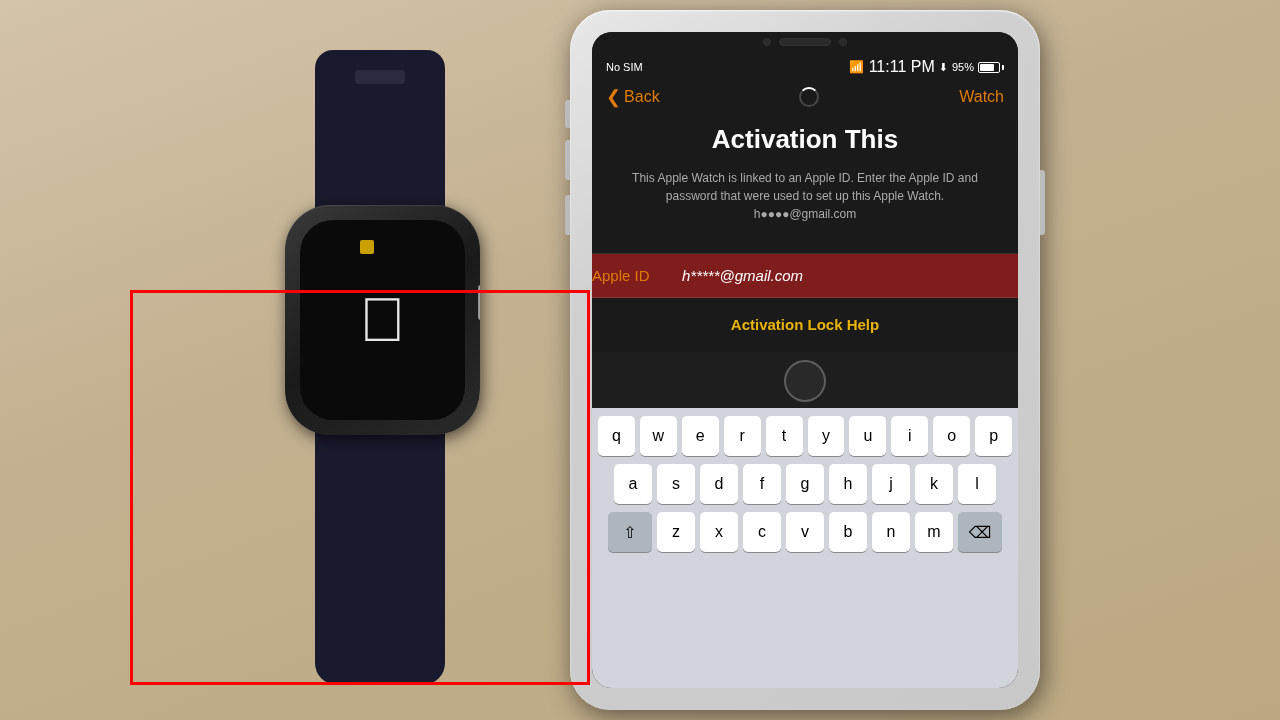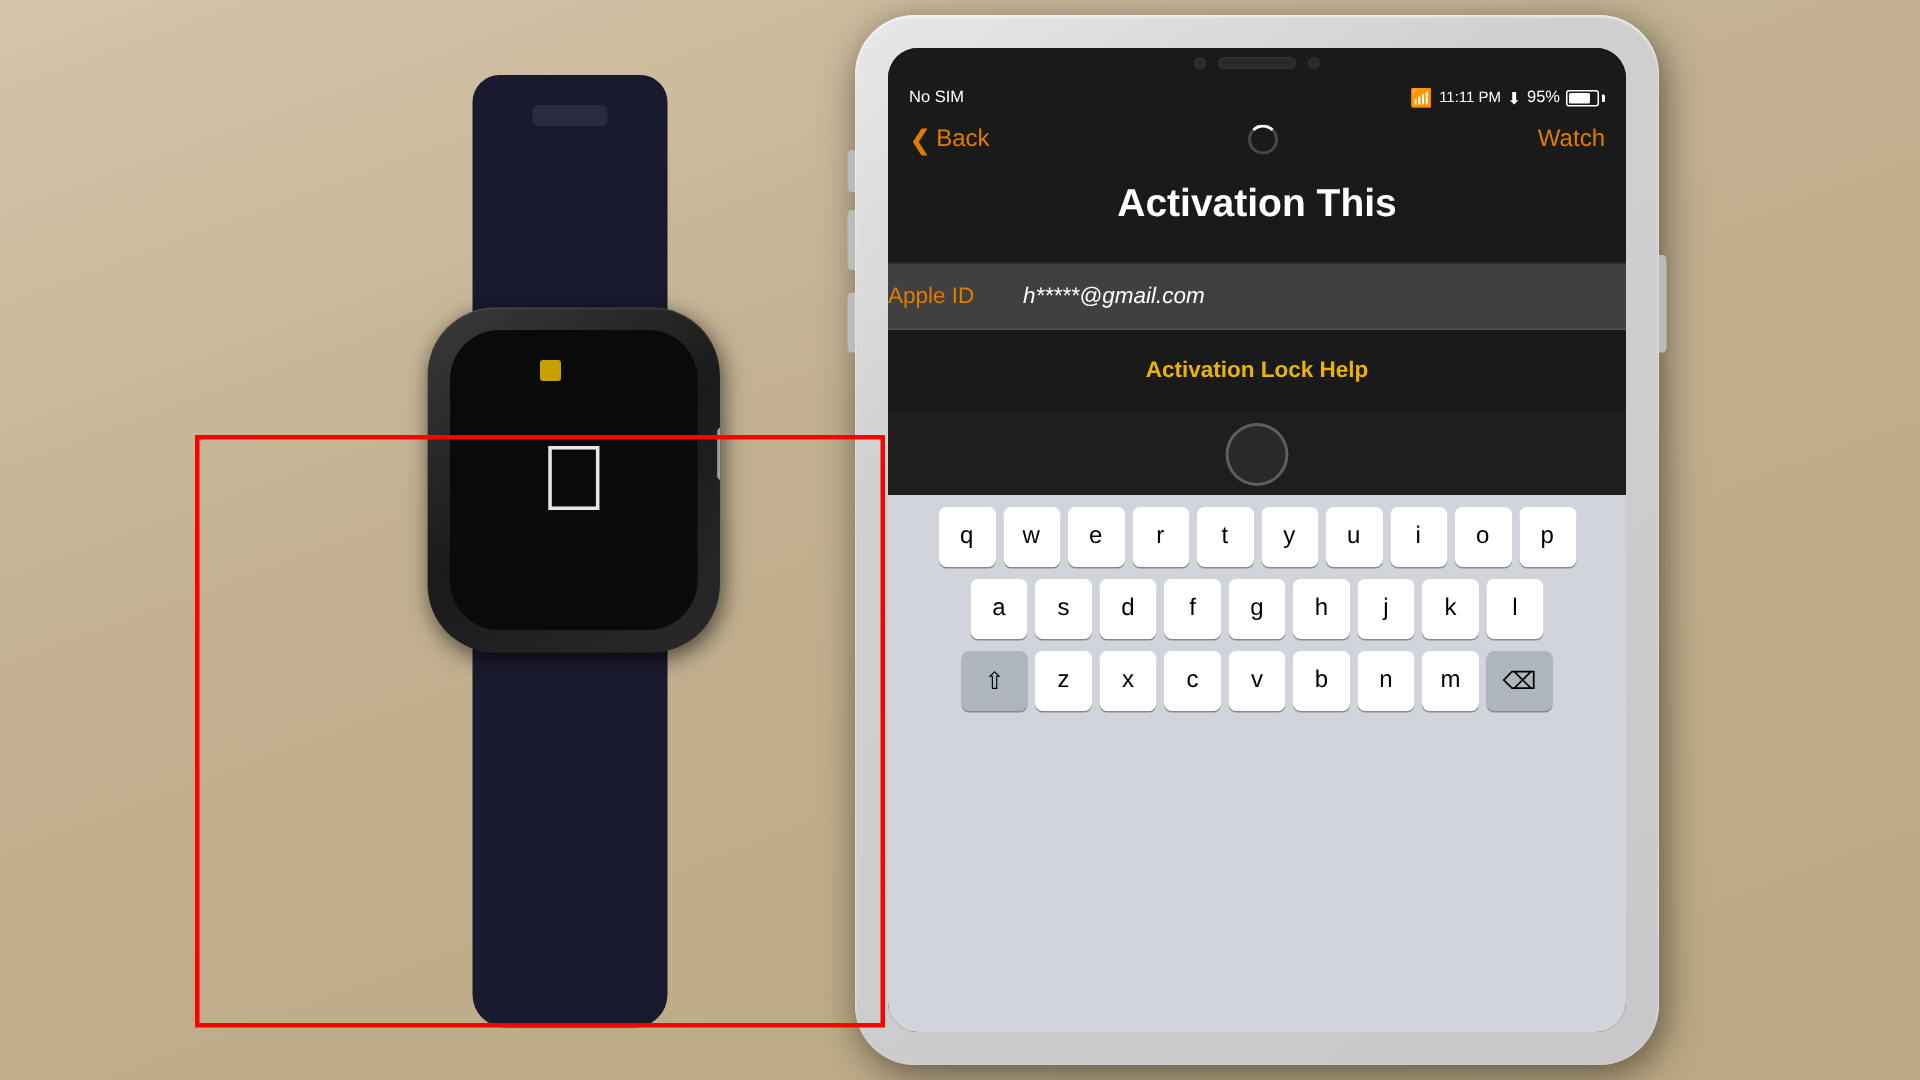--- a/index.html
+++ b/index.html
@@ -136,21 +136,21 @@
       background: #1a1a2e;
       border-radius: 0 0 22px 22px;
       z-index: 2;
     }
 
     
     .iphone-container {
       position: absolute;
       left: 570px;
       top: 10px;
-      width: 536px;
+      width: 470px;
       height: 700px;
       z-index: 5;
     }
 
     
     .iphone-body {
       position: absolute;
       inset: 0;
       background: linear-gradient(145deg, #e8e8e8 0%, #d0d0d0 30%, #c8c8c8 100%);
       border-radius: 40px;
@@ -333,21 +333,21 @@
 
     
     .divider {
       height: 1px;
       background: rgba(255,255,255,0.1);
       margin: 0 -18px;
     }
 
     
     .form-area {
-      background: #404040;
+      background: #7f1d1d;
       margin: 0 -18px;
       padding: 0 18px;
     }
 
     .form-field {
       display: flex;
       align-items: center;
       padding: 13px 0;
       border-bottom: 1px solid rgba(255,255,255,0.1);
     }
@@ -515,21 +515,21 @@
         <div class="iphone-top-bar">
           <div class="camera-dot"></div>
           <div class="speaker-grille"></div>
           <div class="camera-dot"></div>
         </div>
 
         <div class="status-bar">
           <div class="status-left">No SIM</div>
           <div class="status-right">
             <span style="font-size:12px;">📶</span>
-            <span style="font-size:10px;color:white;">11:11 PM</span>
+            <span style="font-size:16px;color:white;">11:11 PM</span>
             <span style="font-size:11px;">⬇</span>
             <span style="font-size:11px;color:white;">95%</span>
             <div class="battery-icon">
               <div class="battery-body">
                 <div class="battery-fill"></div>
               </div>
               <div class="battery-tip"></div>
             </div>
           </div>
         </div>
@@ -538,20 +538,25 @@
           <div class="back-btn">
             <span class="back-chevron">❮</span>
             <span>Back</span>
           </div>
           <div class="loading-spinner"></div>
           <div class="next-btn">Watch</div>
         </div>
 
         <div class="content-area">
           <div class="activation-title">Activation This</div>
+          <div class="description-text">
+            <span>This Apple Watch is linked to an Apple ID. Enter the Apple ID
+and password that were used to set up this Apple Watch.
+h●●●●@gmail.com</span>
+          </div>
         </div>
 
         <div class="divider"></div>
 
         <div class="form-area">
           <div class="form-field">
             <div class="field-label">Apple ID</div>
             <div class="field-value">h*****@gmail.com</div>
           </div>
         </div>

